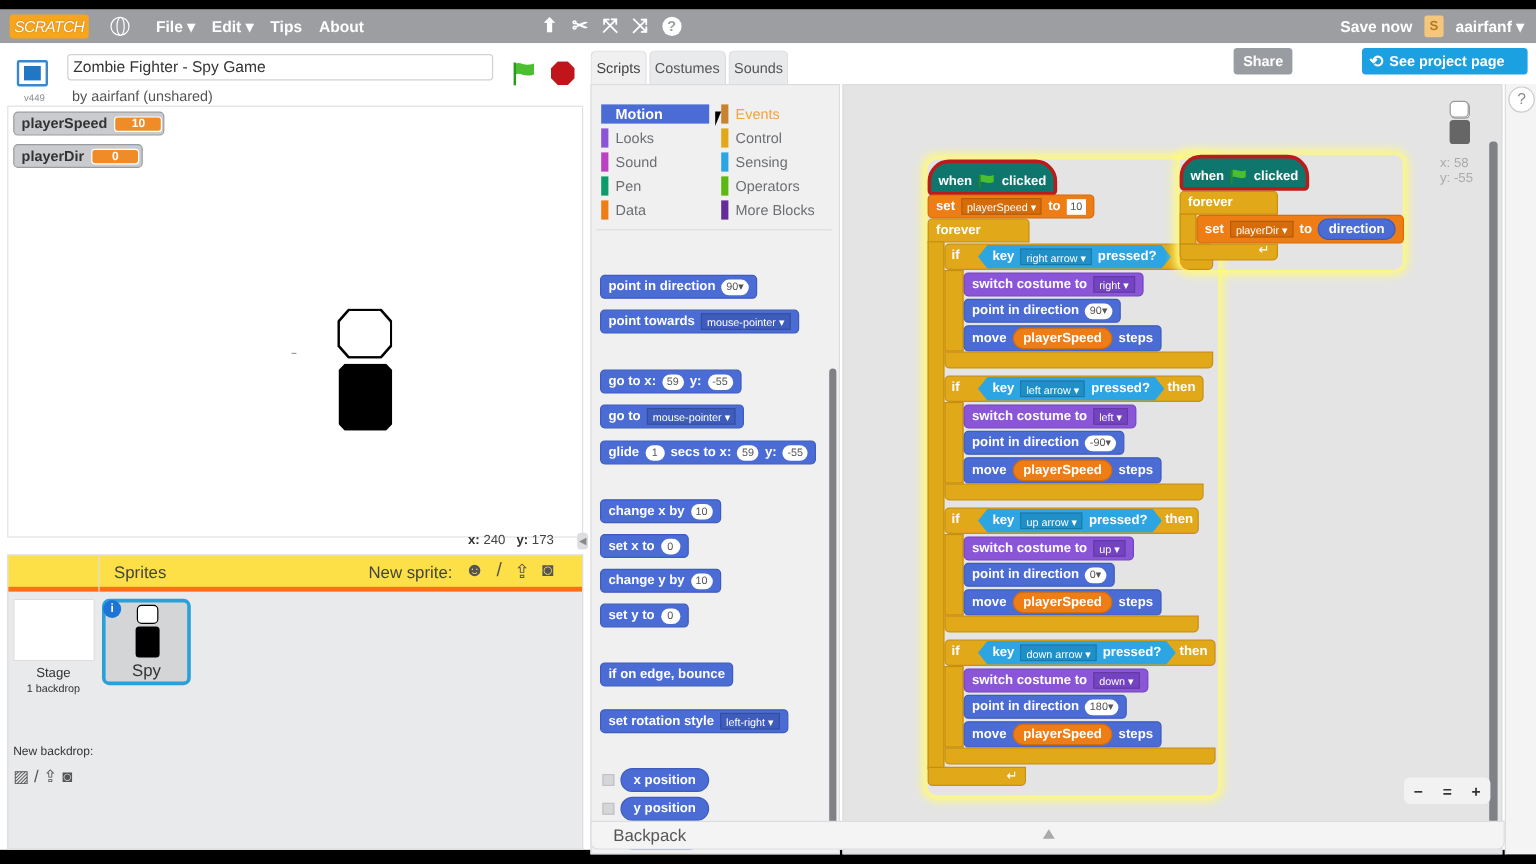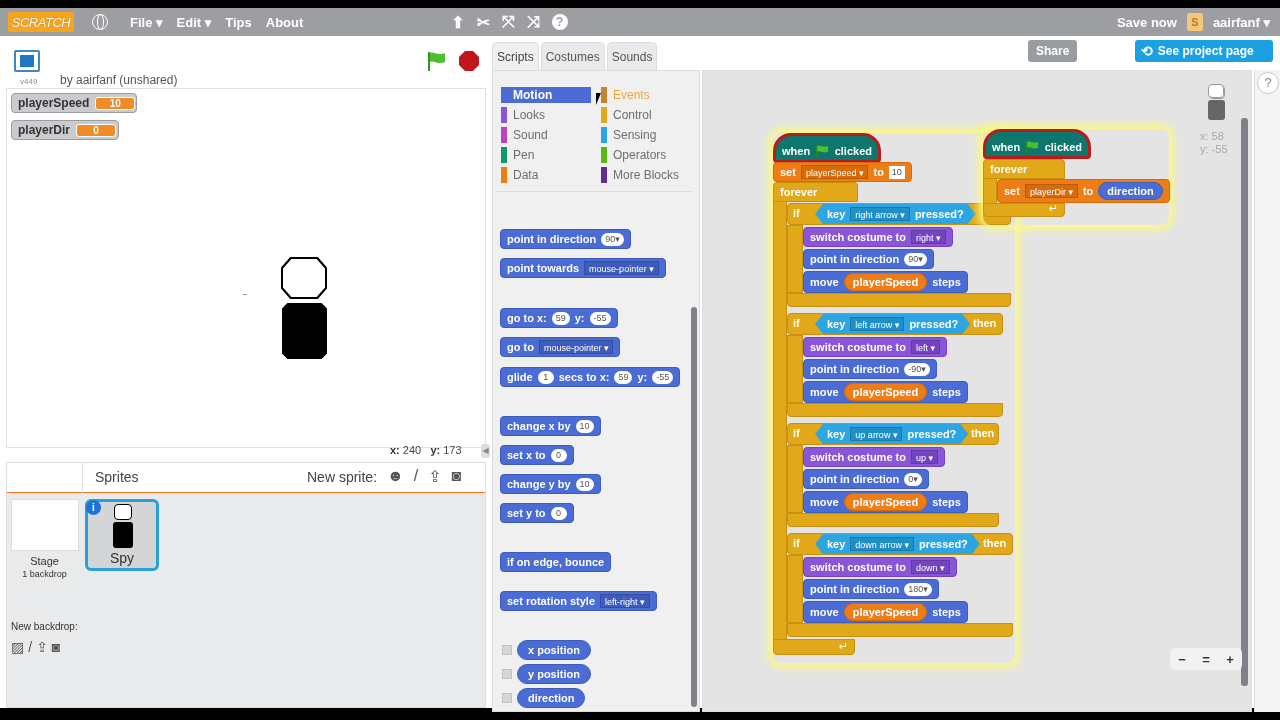--- a/index.html
+++ b/index.html
@@ -28,21 +28,21 @@
 .monitor .val{background:#ef8c28;color:#fff;border:1px solid #fff;border-radius:3px;height:13px;font-size:10px;line-height:12px;text-align:center;margin-left:6px}
 .sprite-head-i{position:absolute;left:274px;top:168px;width:46px;height:42px;background:#000;clip-path:polygon(20% 0,80% 0,100% 25%,100% 75%,80% 100%,20% 100%,0 75%,0 25%)}
 .sprite-head-w{position:absolute;left:276px;top:170px;width:42px;height:38px;background:#fff;clip-path:polygon(20% 0,80% 0,100% 25%,100% 75%,80% 100%,20% 100%,0 75%,0 25%)}
 .sprite-body{position:absolute;left:275px;top:214px;width:45px;height:56px;background:#000;clip-path:polygon(12% 0,88% 0,100% 10%,100% 90%,88% 100%,12% 100%,0 90%,0 10%)}
 .bullet{position:absolute;left:236px;top:205px;width:4px;height:1px;background:#999}
 .coords{position:absolute;left:390px;top:408px;font-size:11px;color:#444}
 .coords b{color:#333}
 .collapse-arrow{position:absolute;left:481px;top:408px;width:9px;height:14px;background:#dcdde0;border-radius:3px;font-size:8px;color:#888;text-align:center;line-height:14px}
 
 .sprites-pane{position:absolute;left:6px;top:426px;width:480px;height:246px;background:#e9eaeb;border:1px solid #dcdde0}
-.sp-hdr{position:absolute;left:0;top:0;right:0;height:30px;background:#ffffff;border-bottom:1px solid #f97316}
+.sp-hdr{position:absolute;left:0;top:0;right:0;height:30px;background:#fde047;border-bottom:4px solid #f97316}
 .sp-hdr .sep{position:absolute;left:75px;top:0;width:1px;height:30px;background:#dcdde0}
 .sp-title{position:absolute;left:88px;top:6px;font-size:14px;color:#444}
 .newsprite{position:absolute;left:300px;top:6px;font-size:14px;color:#444}
 .ns-icons{position:absolute;left:380px;top:4px;display:flex;gap:10px;font-size:16px;color:#555}
 .stage-thumb{position:absolute;left:4px;top:36px;width:68px;height:52px;background:#fff;border:1px solid #ddd}
 .stage-lbl{position:absolute;left:0;width:75px;text-align:center;font-size:11px;color:#333}
 .nb-lbl{position:absolute;left:4px;top:158px;font-size:10px;color:#333}
 .nb-icons{position:absolute;left:4px;top:176px;display:flex;gap:4px;font-size:14px;color:#555}
 .sprite-tile{position:absolute;top:36px;width:74px;height:72px;border-radius:6px;background:#fff}
 .sprite-tile.sel{background:#d4d5d7;border:3px solid #2aa0d8}
@@ -116,20 +116,21 @@
       <span class="usericon">S</span>
       <span>aairfanf ▾</span>
     </div>
   </div>
 
   <div class="main">
 
     <div class="stage-hdr">
       <div class="fullscreen"></div>
       <div class="ver">v449</div>
+      <div class="title-input">Zombie Fighter - Spy Game</div>
       <div class="byline">by aairfanf (unshared)</div>
       <svg class="flag" width="22" height="22" viewBox="0 0 22 22">
           <path d="M3 2 L3 21" stroke="#2a9a1a" stroke-width="2"></path>
           <path d="M4 3 C8 1, 11 6, 19 3 L19 12 C11 15, 8 10, 4 12 Z" fill="#4cbf30"></path>
         </svg>
       <div class="stop"></div>
     </div>
 
     <div class="stage">
       <div class="monitor" style="top:4px;width:126px">
@@ -472,15 +473,19 @@
     </div>
     <div class="sa-scroll"></div>
     <div class="zoom-ctrl">
       <span>−</span>
       <span>=</span>
       <span>+</span>
     </div>
     <div class="right-strip"></div>
     <div class="help-btn">?</div>
 
+    <div class="backpack">
+      <span>Backpack</span>
+      <div class="bp-arrow"></div>
+    </div>
   </div>
   <div class="cursor"></div>
 </div>
 
 </body></html>

